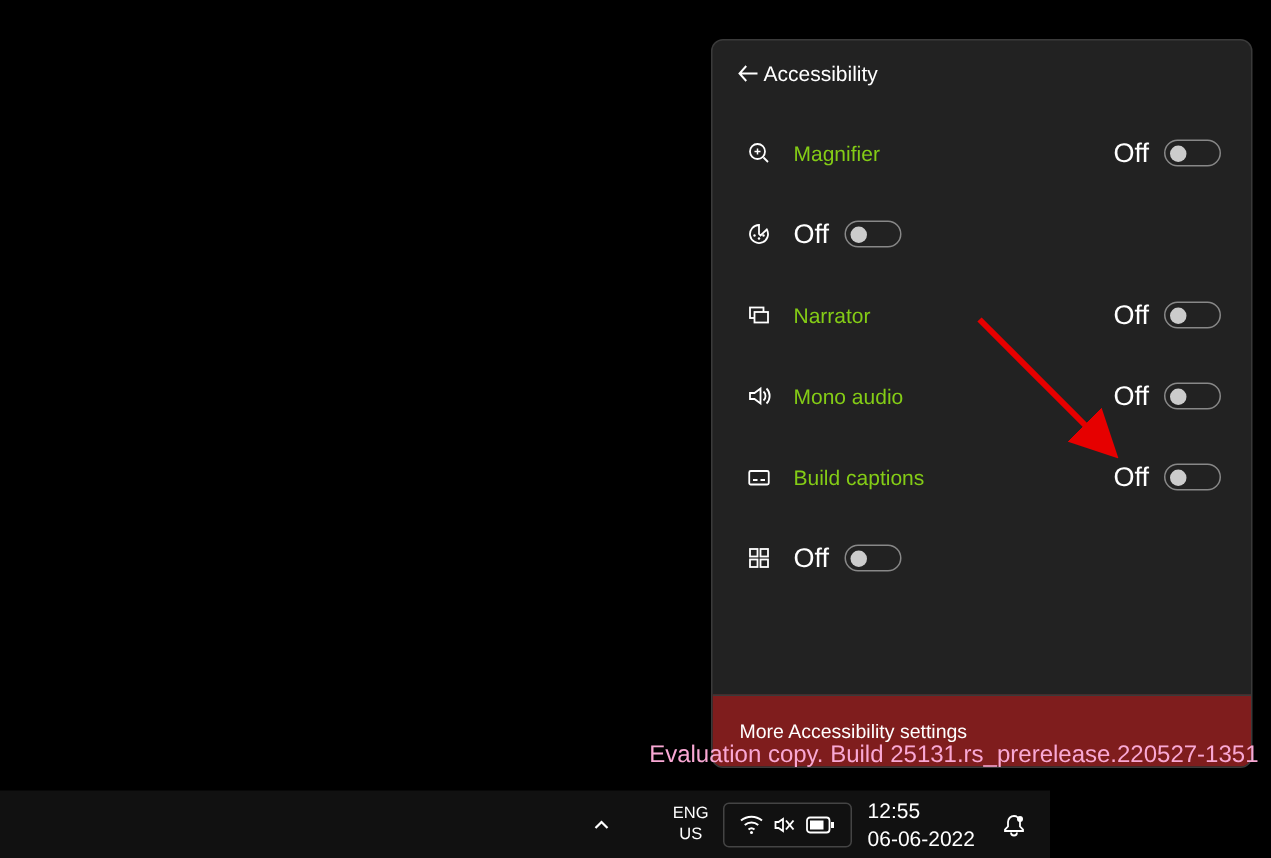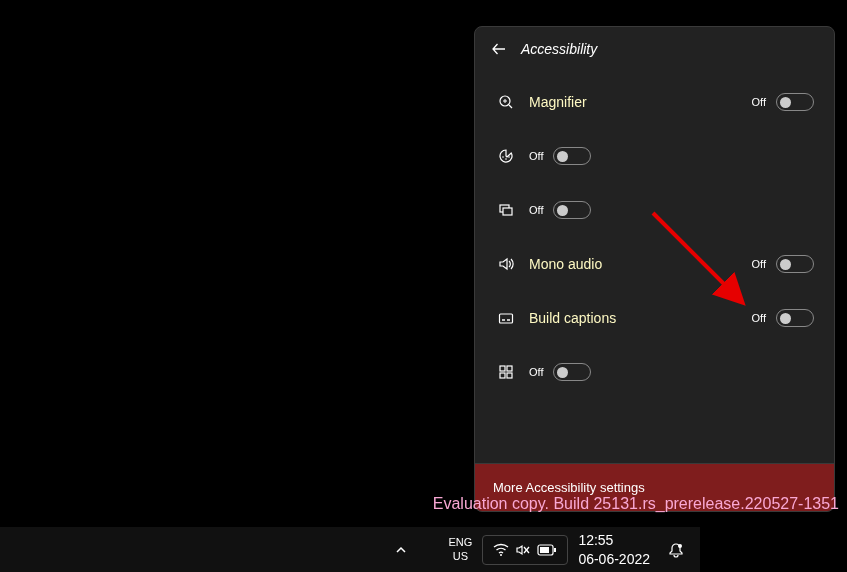--- a/index.html
+++ b/index.html
@@ -25,22 +25,20 @@
       border-radius: 8px;
       border: 1px solid #3a3a3a;
       display: flex;
       flex-direction: column;
       overflow: hidden;
     }
     .panel-header {
       display: flex;
       align-items: center;
       padding: 12px 16px 10px 14px;
-      gap: 12px;
-      font-style: italic;
     }
     .back-btn {
       width: 20px;
       height: 20px;
       display: flex;
       align-items: center;
       justify-content: center;
       color: #fff;
       cursor: pointer;
     }
@@ -63,26 +61,26 @@
       width: 18px;
       height: 18px;
       margin-right: 14px;
       display: flex;
       align-items: center;
       justify-content: center;
       color: #fff;
     }
     .setting-label {
       flex: 1;
-      color: #fef9c3;
+      color: #84cc16;
       font-size: 14px;
     }
     .setting-status {
       color: #fff;
-      font-size: 11px;
+      font-size: 18px;
       margin-right: 10px;
     }
     .toggle {
       width: 38px;
       height: 18px;
       background: #222;
       border: 1px solid #888;
       border-radius: 10px;
       position: relative;
       cursor: pointer;
@@ -220,20 +218,21 @@
       <div class="toggle"></div>
     </div>
 
     <div class="setting-row">
       <div class="setting-icon">
         <svg width="16" height="16" viewBox="0 0 16 16">
             <rect x="2" y="3" width="9" height="7" stroke="#fff" stroke-width="1.2" fill="none"></rect>
             <rect x="5" y="6" width="9" height="7" stroke="#fff" stroke-width="1.2" fill="#222"></rect>
           </svg>
       </div>
+      <div class="setting-label">Narrator</div>
       <div class="setting-status">Off</div>
       <div class="toggle"></div>
     </div>
 
     <div class="setting-row">
       <div class="setting-icon">
         <svg width="16" height="16" viewBox="0 0 16 16">
             <path d="M2 6v4h3l4 3V3L5 6H2z" stroke="#fff" stroke-width="1.2" fill="none"></path>
             <path d="M11 5a4 4 0 0 1 0 6 M13 3a7 7 0 0 1 0 10" stroke="#fff" stroke-width="1.2" fill="none"></path>
           </svg>

